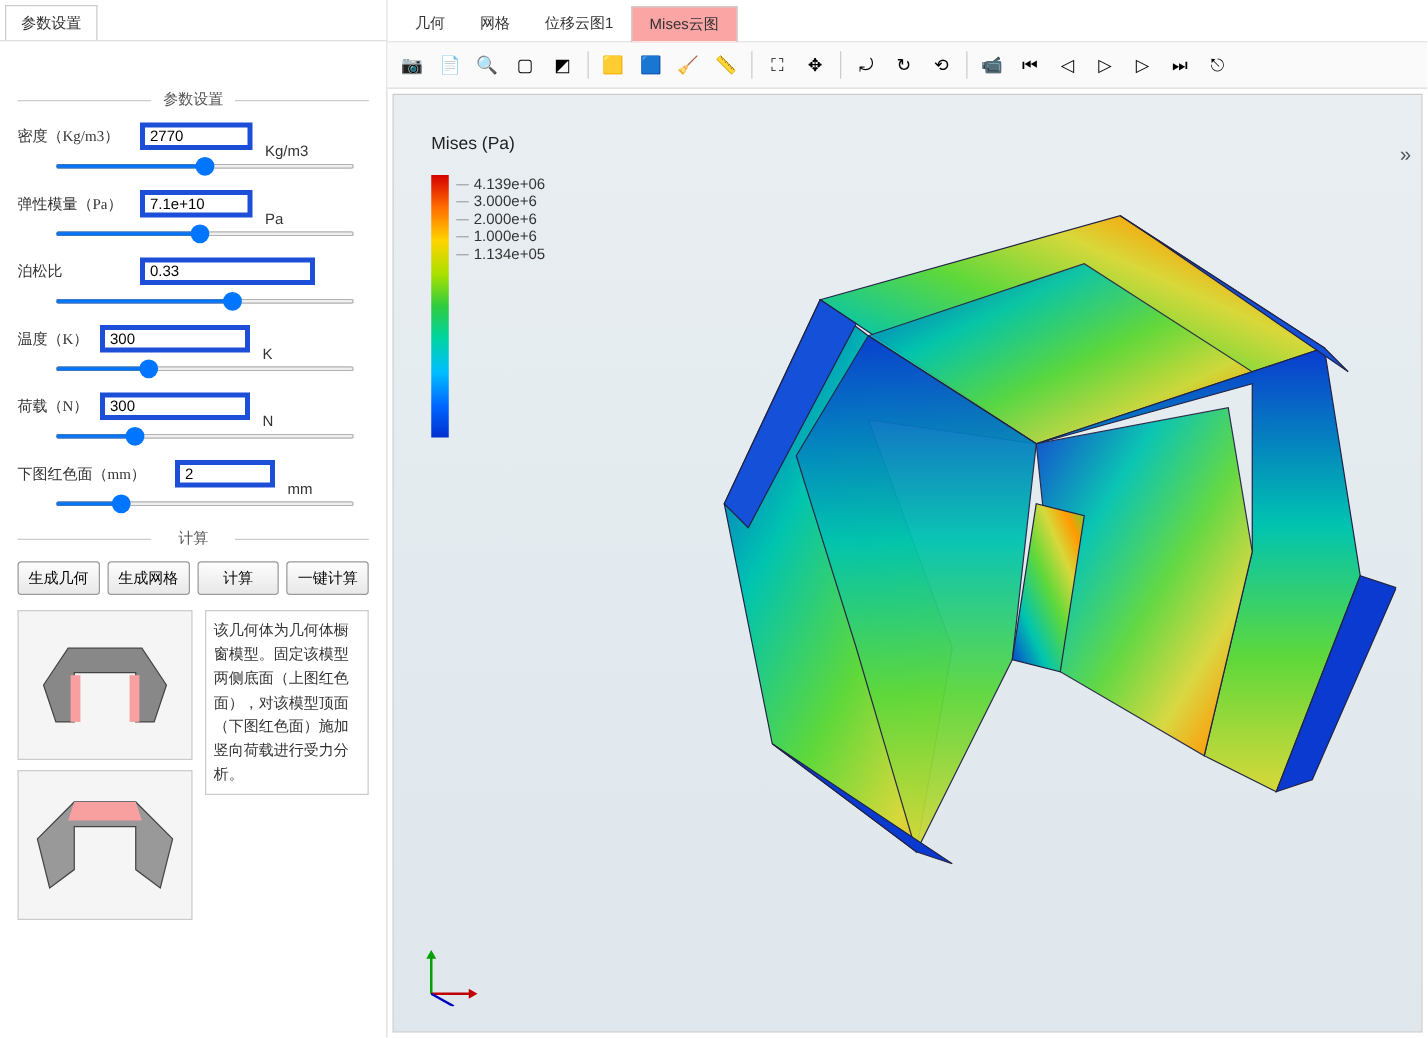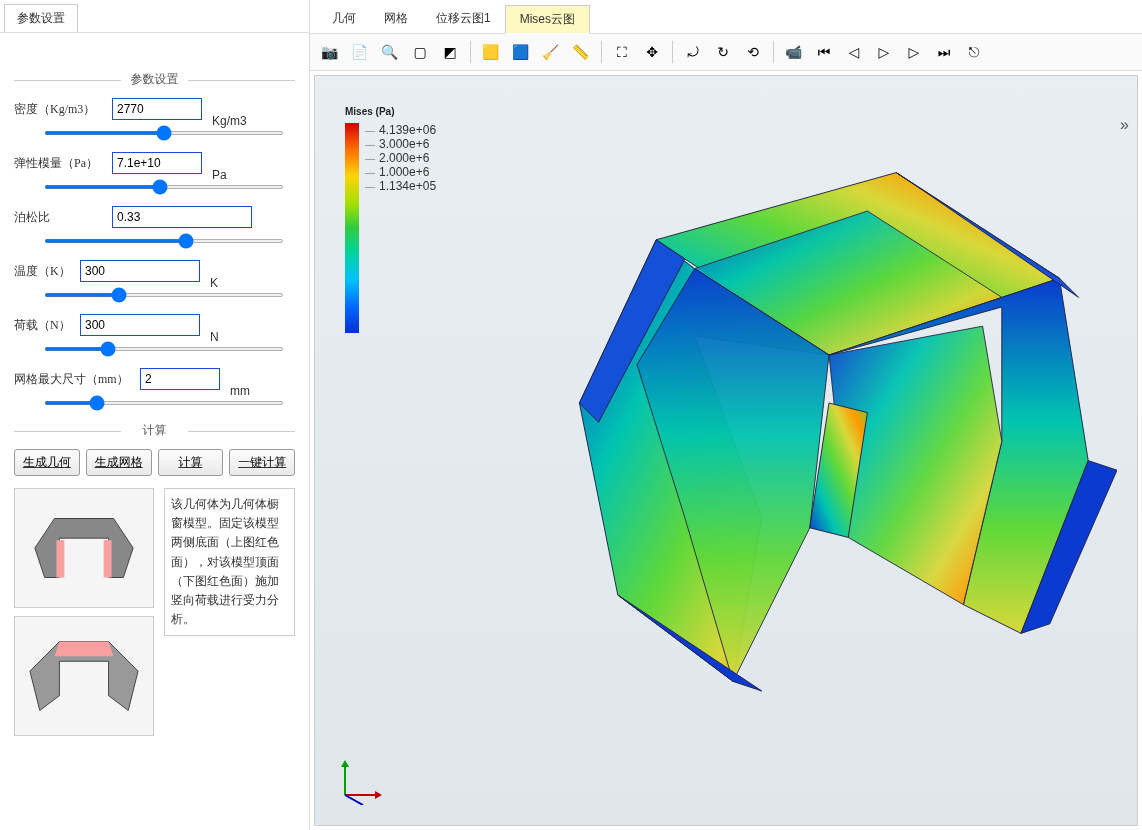--- a/index.html
+++ b/index.html
@@ -9,40 +9,40 @@
 .tab-header { border-bottom: 1px solid #ddd; padding: 4px 0 0 4px; background: #fff; }
 .tab-header .tab { display: inline-block; padding: 5px 12px; border: 1px solid #ccc; border-bottom: none; background: #fff; cursor: pointer; font-size: 12px; }
 .panel-body { padding: 10px 14px; overflow-y: auto; flex: 1; }
 .fieldset { border: none; margin-bottom: 12px; }
 .fs-title { text-align: center; margin: 8px 0 10px; position: relative; color: #555; }
 .fs-title::before, .fs-title::after { content: ""; position: absolute; top: 50%; width: 38%; border-top: 1px solid #ccc; }
 .fs-title::before { left: 0; }
 .fs-title::after { right: 0; }
 .param-row { display: flex; align-items: center; gap: 6px; margin-bottom: 2px; }
 .param-row label { width: 92px; text-align: left; font-size: 12px; font-family: Liberation Serif, serif; }
-.param-row input[type=text] { width: 90px; height: 22px; border: 1px solid #1d4ed8; padding: 2px 4px; font-size: 12px; }
+.param-row input[type=text] { width: 90px; height: 22px; border: 4px solid #1d4ed8; padding: 2px 4px; font-size: 12px; }
 .param-row .unit { margin-left: 4px; font-size: 12px; position: relative; top: 12px; }
 .slider { width: 240px; margin: 4px 0 14px 30px; }
 input[type=range] { width: 100%; height: 4px; }
-.btn-row { display: flex; gap: 6px; justify-content: space-between; margin-top: 8px; text-decoration: underline; }
+.btn-row { display: flex; gap: 6px; justify-content: space-between; margin-top: 8px; }
 .btn { flex: 1; padding: 4px 4px; border: 1px solid #999; background: linear-gradient(#fdfdfd,#e8e8e8); border-radius: 3px; cursor: pointer; font-size: 12px; }
 .model-imgs { display: flex; gap: 10px; margin-top: 8px; align-items: flex-start; }
 .img-stack { display: flex; flex-direction: column; gap: 8px; }
 .thumb { width: 140px; height: 120px; background: #f5f5f5; border: 1px solid #ccc; display: flex; align-items: center; justify-content: center; }
 .desc { width: 132px; border: 1px solid #ccc; padding: 6px; font-size: 12px; line-height: 1.6; color: #333; background: #fff; }
 .right-panel { flex: 1; display: flex; flex-direction: column; }
 .view-tabs { border-bottom: 1px solid #ddd; padding: 4px 0 0 8px; }
 .view-tabs .vtab { display: inline-block; padding: 5px 14px; cursor: pointer; font-size: 12px; color: #333; }
-.view-tabs .vtab.active { border: 1px solid #ccc; border-bottom: 1px solid #fff; background: #fef9c3; position: relative; top: 1px; }
+.view-tabs .vtab.active { border: 1px solid #ccc; border-bottom: 1px solid #fff; background: #fca5a5; position: relative; top: 1px; }
 .toolbar { padding: 4px 6px; border-bottom: 1px solid #ddd; display: flex; align-items: center; gap: 2px; background: #fafafa; }
 .tb-btn { width: 28px; height: 28px; border: 1px solid transparent; background: transparent; cursor: pointer; display: flex; align-items: center; justify-content: center; border-radius: 3px; font-size: 14px; }
 .tb-sep { width: 1px; height: 22px; background: #ccc; margin: 0 4px; }
 .viewport { flex: 1; background: linear-gradient(#e8eef2, #dfe7ec); position: relative; overflow: hidden; margin: 4px; border: 1px solid #ccc; }
 .legend { position: absolute; left: 30px; top: 30px; }
-.legend-title { font-family: Arial; font-size: 10px; margin-bottom: 6px; color: #222; font-weight: bold; }
+.legend-title { font-family: Arial; font-size: 14px; margin-bottom: 18px; color: #222; }
 .legend-body { display: flex; align-items: flex-start; }
 .colorbar { width: 14px; height: 210px; background: linear-gradient(to bottom, #d40000 0%, #ff6a00 12%, #ffd400 25%, #a8e000 38%, #2ecc40 50%, #00d4a0 62%, #00bfff 75%, #0066ff 88%, #0030d0 100%); border: none; }
 .ticks { margin-left: 6px; display: flex; flex-direction: column; justify-content: space-between; font-family: Arial; font-size: 12px; color: #333; }
 .tick { display: flex; align-items: center; gap: 4px; }
 .tick::before { content: "—"; color: #888; font-size: 10px; }
 .model-render { position: absolute; left: 130px; top: 20px; right: 20px; bottom: 20px; display: flex; align-items: center; justify-content: center; }
 .axis { position: absolute; left: 20px; bottom: 20px; width: 50px; height: 50px; }
 .overflow { position: absolute; right: 8px; top: 40px; font-size: 16px; color: #555; cursor: pointer; }
 svg { display: block; }
 .thumb svg { width: 100%; height: 100%; }
@@ -88,21 +88,21 @@
         <div class="slider"><input type="range" min="0" max="100" value="30" style=""></div>
 
         <div class="param-row">
           <label style="width:60px">荷载（N）</label>
           <input type="text" style="width: 120px;" value="300">
           <span class="unit">N</span>
         </div>
         <div class="slider"><input type="range" min="0" max="100" value="25" style=""></div>
 
         <div class="param-row">
-          <label style="width:120px">网格最大尺寸（mm）</label>
+          <label style="width:120px">下图红色面（mm）</label>
           <input type="text" style="width: 80px;" value="2">
           <span class="unit">mm</span>
         </div>
         <div class="slider"><input type="range" min="0" max="100" value="20" style=""></div>
       </div>
 
       <div class="fieldset">
         <div class="fs-title">计算</div>
         <div class="btn-row">
           <button class="btn">生成几何</button>

